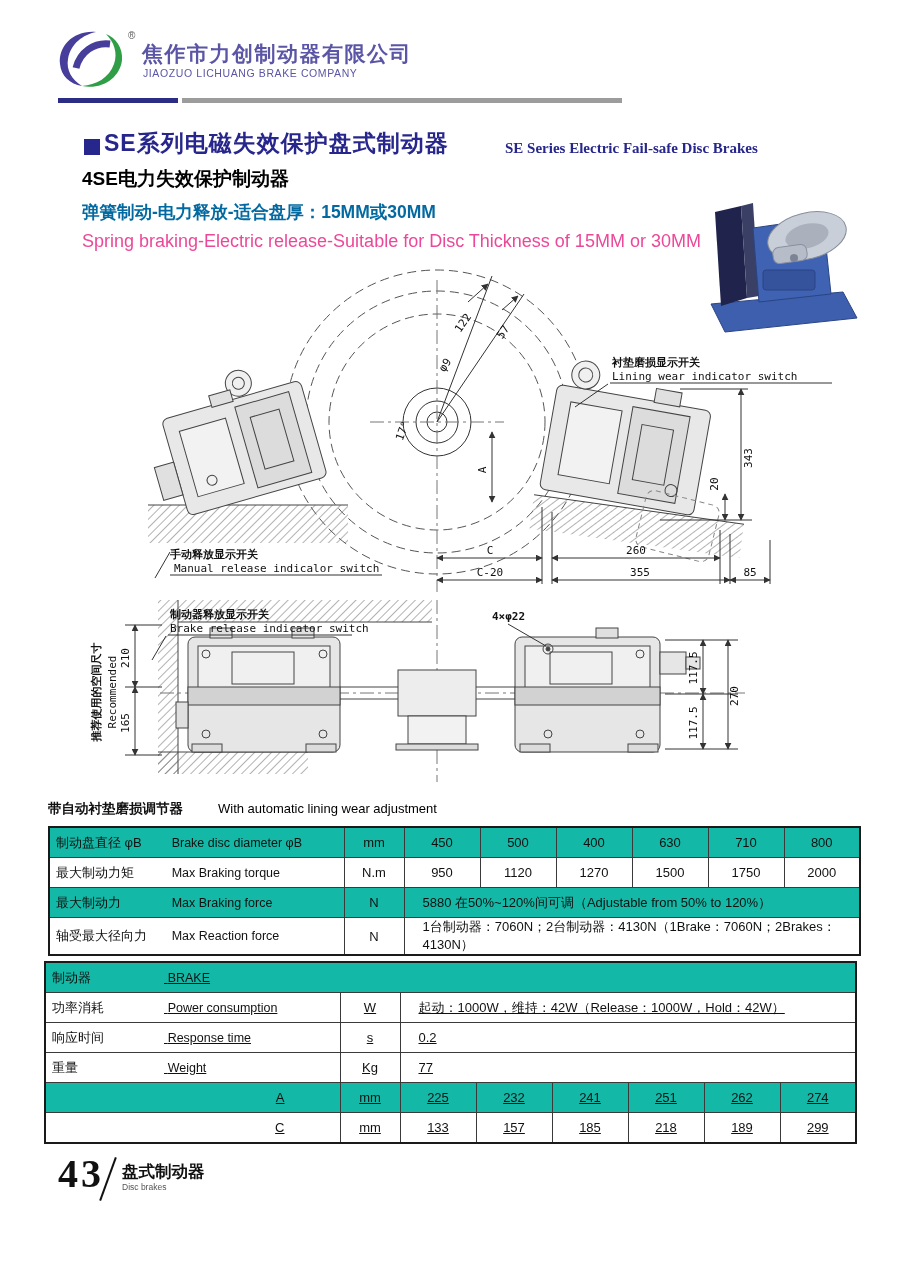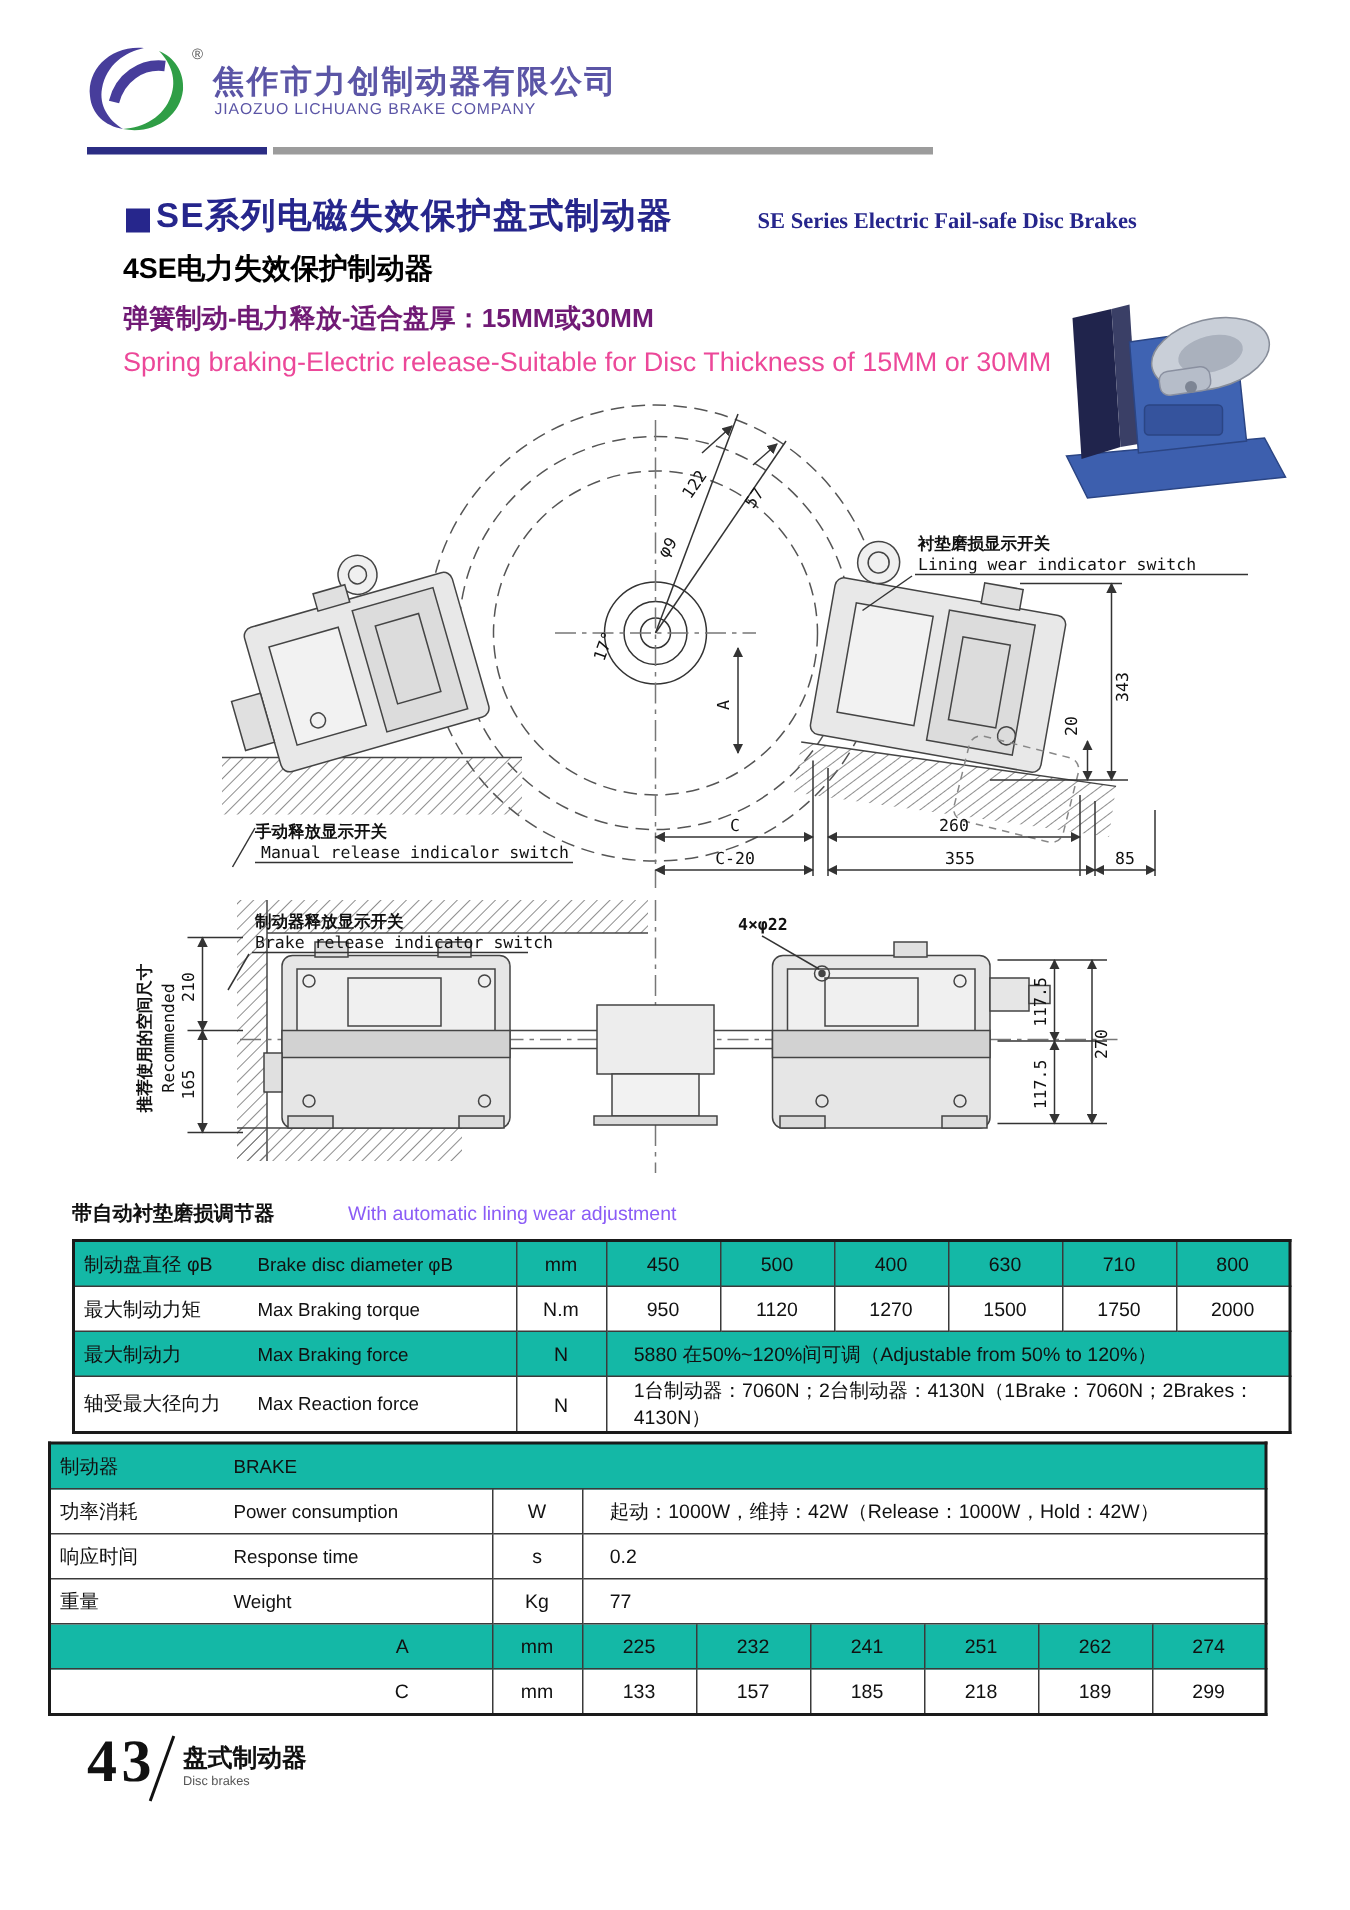--- a/index.html
+++ b/index.html
@@ -11,40 +11,40 @@
   .company-cn{left:142px;top:40px;font-size:21px;font-weight:bold;color:#5b55a6;letter-spacing:1.5px;}
   .company-en{left:143px;top:67px;font-size:10.5px;color:#5b55a6;letter-spacing:.6px;}
   .bar-navy{left:58px;top:98px;width:120px;height:5px;background:#2b2d84;}
   .bar-gray{left:182px;top:98px;width:440px;height:5px;background:#9c9c9c;}
 
   
   .title-square{left:84px;top:139px;width:16px;height:16px;background:#26268c;}
   .series-cn{left:104px;top:128px;font-size:23px;font-weight:bold;color:#26268c;letter-spacing:1px;}
   .series-en{left:505px;top:140px;font-family:"Liberation Serif",serif;font-size:15px;font-weight:bold;color:#26268c;}
   .model-cn{left:82px;top:166px;font-size:19px;font-weight:bold;color:#000;}
-  .feature-cn{left:82px;top:200px;font-size:17.5px;font-weight:600;color:#701a75;}
+  .feature-cn{left:82px;top:200px;font-size:17.5px;font-weight:600;color:#0369a1;}
   .feature-en{left:82px;top:231px;font-size:18px;color:#ec4899;}
 
   
   .note-cn{left:48px;top:800px;font-size:13.5px;font-weight:600;text-align:center;}
-  .note-en{left:232px;top:801px;font-size:13px;color:#8b5cf6;}
+  .note-en{left:218px;top:801px;font-size:13px;color:#000000;}
 
   
   table.spec{border-collapse:collapse;table-layout:fixed;width:811px;border:2px solid #1a1a1a;}
   table.spec td{border:1px solid #3a3a3a;height:29px;font-size:13px;padding:0 6px;vertical-align:middle;}
   table.spec tr.shaded td{background:#14b8a6;}
   .c-lab{text-align:left;}
   .c-lab .lcn{display:inline-block;min-width:112px;}
   .c-lab .len{font-size:12.5px;}
   .c-unit{text-align:center;}
   .c-val{text-align:center;}
   .c-span{text-align:left;padding-left:18px !important;}
   .c-dim{text-align:right;padding-right:55px !important;}
   .t1{left:48px;top:826px;}
-  .t2{left:32px;top:961px;}
+  .t2{left:44px;top:961px;text-decoration:underline;}
 
   
   .page-num{left:58px;top:1150px;font-family:"Liberation Serif",serif;font-size:40px;font-weight:bold;letter-spacing:3px;color:#111;}
   .footer-slash{left:107px;top:1156px;width:2px;height:46px;background:#111;transform:rotate(20deg);}
   .footer-cn{left:122px;top:1161px;font-size:16.5px;font-weight:bold;color:#111;}
   .footer-en{left:122px;top:1182px;font-size:8.5px;color:#555;}
 
   
   .dcn{font:bold 11px "Liberation Sans",sans-serif;fill:#111;}
   .den{font:11px "DejaVu Sans Mono",monospace;fill:#111;}

